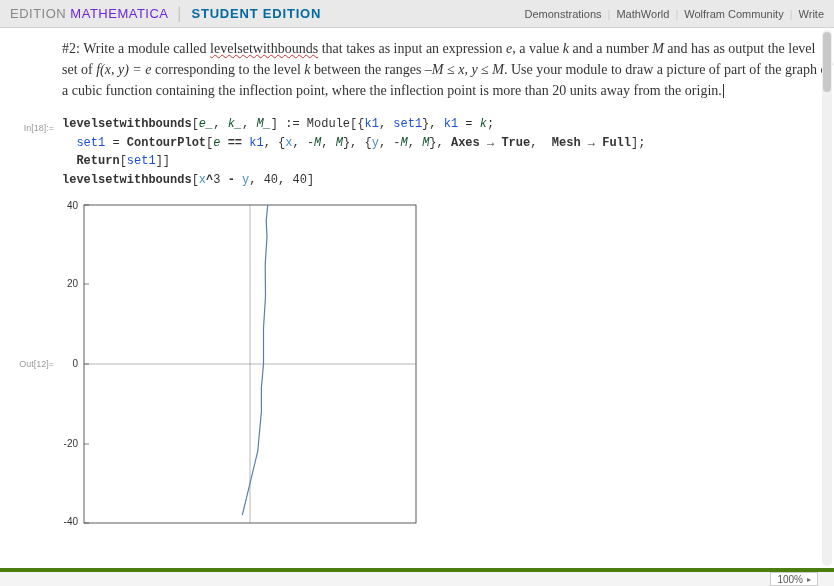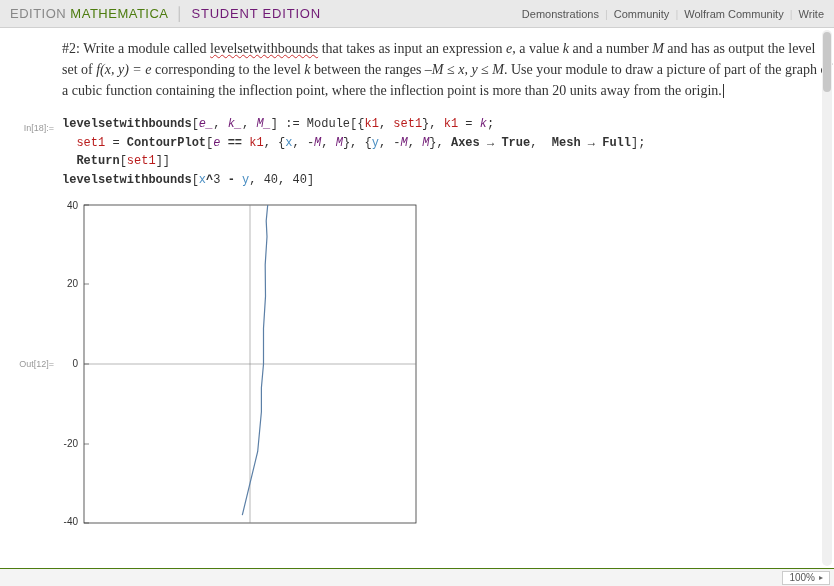--- a/index.html
+++ b/index.html
@@ -19,23 +19,23 @@
       align-items: center;
       padding: 0 10px;
       font-size: 11px;
       color: #666;
     }
     .brand {
       font-size: 13px;
       letter-spacing: 0.5px;
     }
     .brand .w1 { color: #888; font-weight: 400; }
-    .brand .w2 { color: #4d7c0f; font-weight: 500; }
+    .brand .w2 { color: #6d28d9; font-weight: 500; }
     .brand .divider { color: #bbb; margin: 0 3px; }
-    .brand .w3 { color: #701a75; font-weight: 400; letter-spacing: 0.8px; }
+    .brand .w3 { color: #0369a1; font-weight: 700; letter-spacing: 0.8px; }
     .toplinks {
       margin-left: auto;
       display: flex;
       align-items: flex-start;
       gap: 6px;
       font-size: 11px;
     }
     .toplinks a { color: #555; text-decoration: none; cursor: pointer; }
     .toplinks .sep { color: #ccc; }
     .content {
@@ -62,23 +62,23 @@
       margin-left: 1px;
     }
     .code {
       font-family: 'Courier New', Courier, monospace;
       font-size: 12px;
       line-height: 1.55;
       color: #333;
       white-space: pre;
     }
     .code .fn { color: #333; font-weight: bold; }
-    .code .pat { color: #701a75; font-style: italic; }
+    .code .pat { color: #14532d; font-style: italic; }
     .code .sym { color: #4a8ec2; }
-    .code .local { color: #b91c1c; }
+    .code .local { color: #1d4ed8; }
     .code .op { color: #333; font-weight: bold; }
     .code .arrow { color: #333; }
     .in-label, .out-label {
       font-size: 9px;
       color: #999;
       font-family: Arial, sans-serif;
     }
     .cell-row { display: flex; }
     .cell-row .gutter-label {
       width: 62px;
@@ -100,25 +100,25 @@
       font-size: 10px;
       fill: #333;
     }
     .statusbar {
       position: absolute;
       bottom: 0;
       left: 0;
       right: 0;
       height: 18px;
       background: #f4f4f4;
-      border-top: 1px solid #4d7c0f;
+      border-top: 4px solid #4d7c0f;
       display: flex;
       align-items: center;
       justify-content: flex-end;
-      padding-right: 4px;
+      padding-right: 16px;
       font-size: 10px;
       color: #555;
     }
     .zoom {
       background: #fff;
       border: 1px solid #ccc;
       padding: 0 6px;
       height: 14px;
       display: flex;
       align-items: center;
@@ -159,21 +159,21 @@
   <div class="brand">
     <span class="w1">EDITION</span>
     <span> </span>
     <span class="w2">MATHEMATICA</span>
     <span class="divider">│</span>
     <span class="w3">STUDENT EDITION</span>
   </div>
   <div class="toplinks">
     <a>Demonstrations</a>
     <span class="sep">|</span>
-    <a>Community</a>
+    <a>MathWorld</a>
     <span class="sep">|</span>
     <a>Wolfram Community</a>
     <span class="sep">|</span>
     <a>Write</a>
   </div>
 </div>
 
 <div class="content">
   <div style="flex:1; position:relative; padding-left:0;">
 

